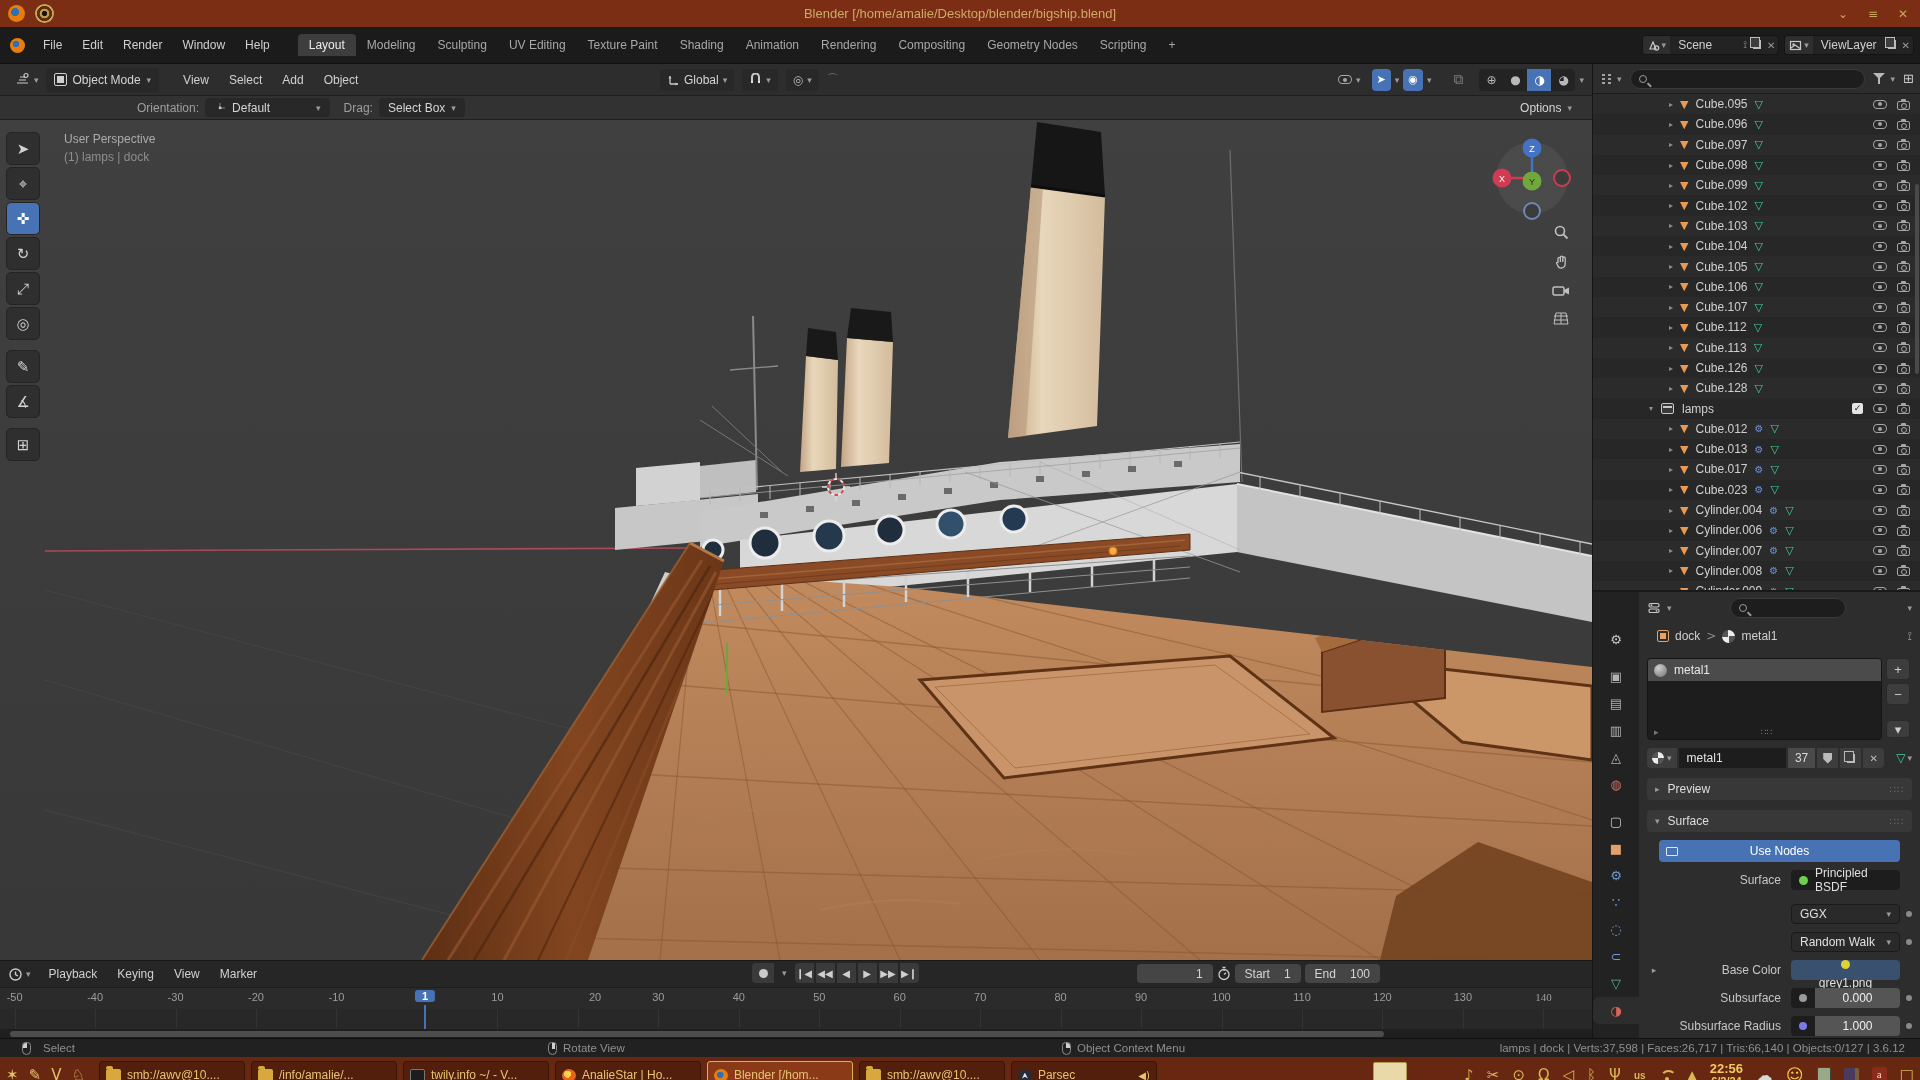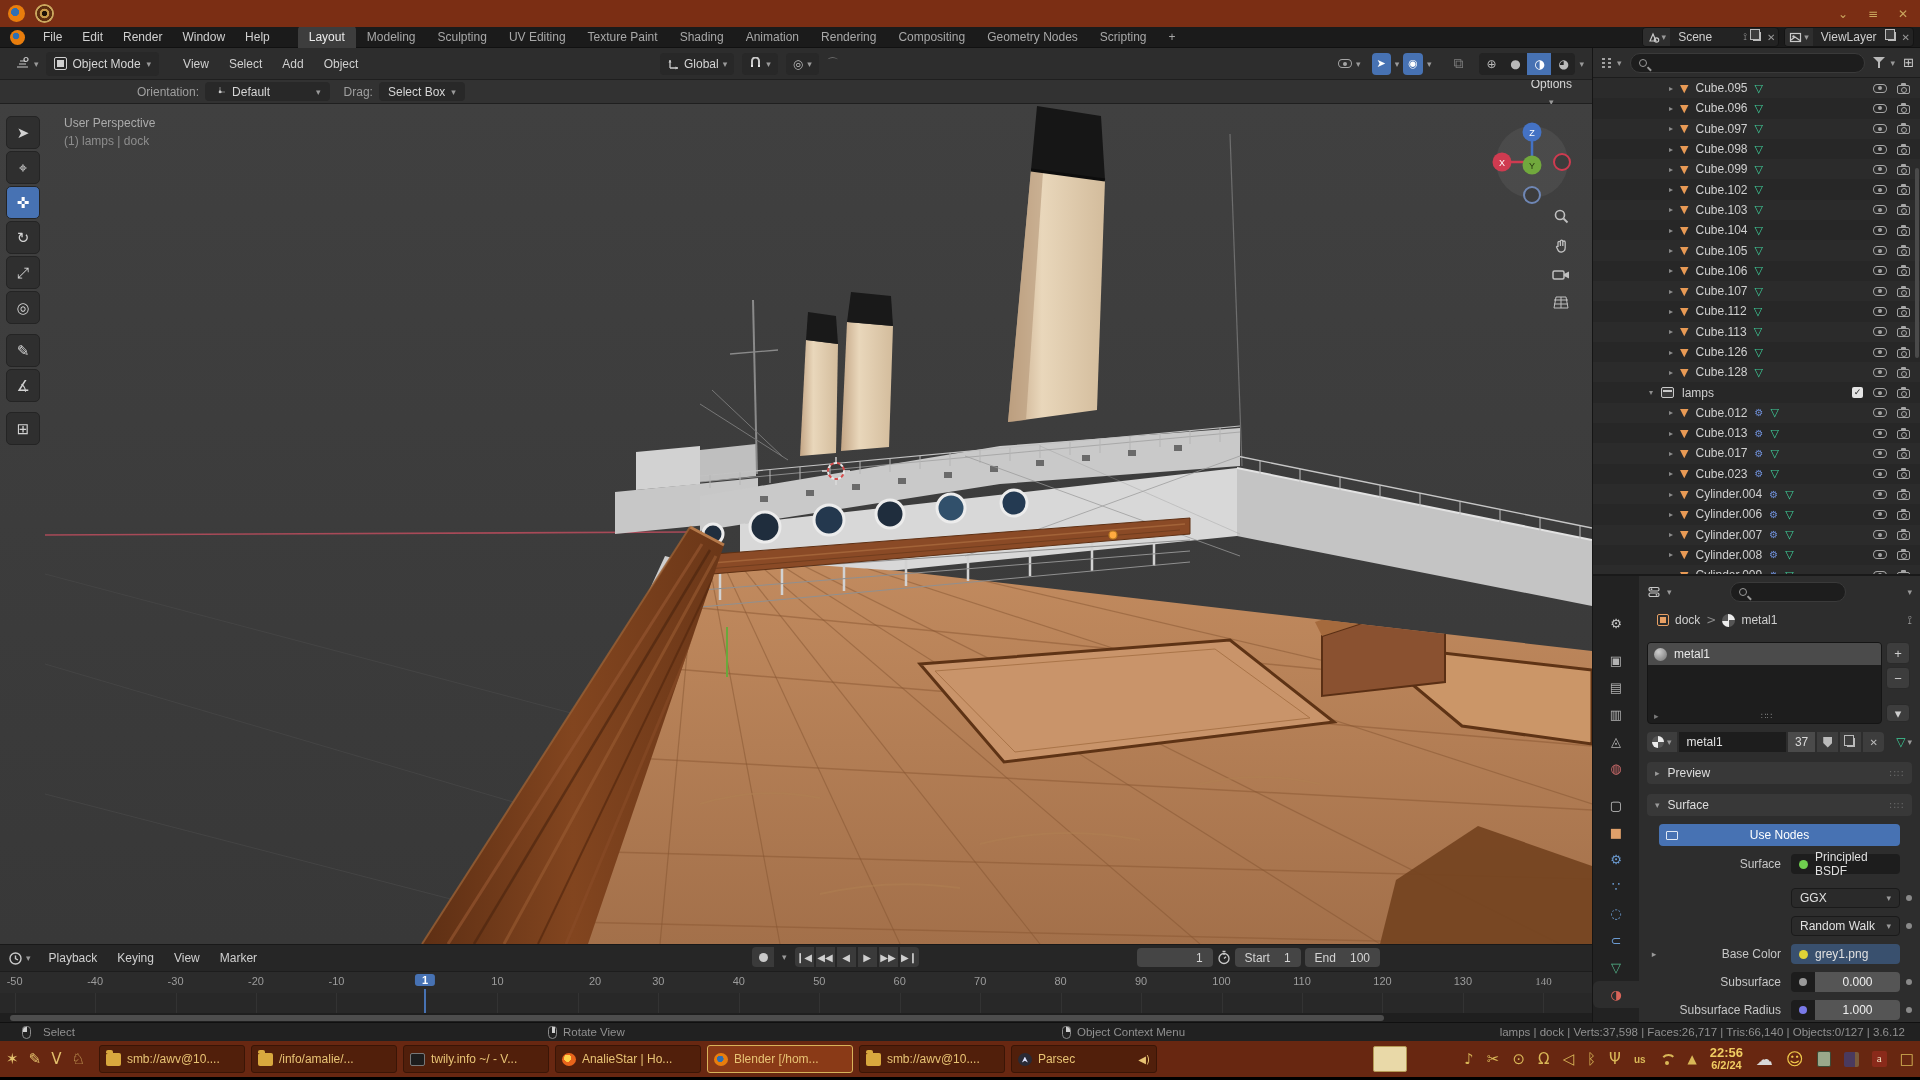--- a/index.html
+++ b/index.html
@@ -9,21 +9,21 @@
 
   
   .titlebar { height:27px; background:#7b2e14; display:flex; align-items:center; padding:0 8px; position:relative; }
   .tb-logo { width:17px; height:17px; border-radius:50%; background:radial-gradient(circle at 42% 42%, #2f6fb2 0 28%, #e87d0d 30% 100%); margin-right:10px; }
   .tb-appicon { width:19px; height:19px; border-radius:50%; background:radial-gradient(circle, #1d1208 0 18%, #c79a4a 22% 34%, #5e2e10 38% 55%, #caa75e 58% 70%, #3a1c08 74% 100%); }
   .tb-title { position:absolute; left:0; right:0; text-align:center; color:#cfa96a; font-size:13px; pointer-events:none; }
   .tb-controls { margin-left:auto; display:flex; gap:12px; color:#caa75e; font-size:12px; }
   .tb-controls span { width:18px; text-align:center; }
 
   
-  .topbar { height:21px; background:#1b1b1b; display:flex; align-items:center; padding:0 6px; border-bottom:1px solid #111; }
+  .topbar { height:37px; background:#1b1b1b; display:flex; align-items:center; padding:0 6px; border-bottom:1px solid #111; }
   .blender-mini { width:15px; height:15px; border-radius:50%; background:radial-gradient(circle at 40% 40%, #2f6fb2 0 26%, #e87d0d 28% 100%); margin:0 8px 0 4px; }
   .menu-item { padding:3px 10px; color:#d0d0d0; border-radius:3px; }
   .ws-tabs { display:flex; margin-left:18px; }
   .ws-tab { padding:4px 11px; color:#a8a8a8; border-radius:4px 4px 0 0; white-space:nowrap; }
   .ws-tab.active { background:#3d3d3d; color:#ececec; }
   .topbar-right { margin-left:auto; display:flex; align-items:center; gap:5px; }
   .db-widget { display:flex; align-items:center; background:#232323; border:1px solid #141414; border-radius:4px; height:20px; }
   .db-widget .seg { display:flex; align-items:center; background:#2e2e2e; border-radius:3px 0 0 3px; padding:0 4px; height:100%; gap:2px; }
   .db-widget .lbl { padding:0 8px; color:#cfcfcf; min-width:70px; }
   .db-widget .mini { color:#9a9a9a; font-size:10px; padding:0 3px; }
@@ -45,21 +45,21 @@
   .mode-ic { width:13px; height:13px; border:1.5px solid #cfcfcf; border-radius:2px; position:relative; }
   .mode-ic::after { content:""; position:absolute; inset:2px; background:#cfcfcf; }
   .vh-menus { display:flex; }
   .vh-center { position:absolute; left:660px; display:flex; align-items:center; gap:8px; }
   .vh-right { margin-left:auto; display:flex; align-items:center; gap:4px; }
   .shade-group { display:flex; background:#232323; border-radius:4px; overflow:hidden; }
   .shade-group span { width:24px; height:22px; display:flex; align-items:center; justify-content:center; color:#b9b9b9; }
   .shade-group span.on { background:#4772b3; color:#fff; }
   .ts-label { color:#9f9f9f; margin:0 6px 0 14px; }
   .ts-box { display:flex; align-items:center; gap:6px; background:#282828; border-radius:4px; padding:2px 9px; height:19px; }
-  .options-btn { margin-left:auto; display:flex; gap:6px; align-items:center; padding:2px 8px;flex-direction:column; }
+  .options-btn { margin-left:auto; display:flex; gap:6px; align-items:center; padding:2px 8px; }
 
   
   .viewport { position:relative; height:840px; background:#3c3c3c; overflow:hidden; }
   .vp-overlay-text { position:absolute; left:64px; top:10px; line-height:18px; color:#ababab; font-size:12px; }
   .vp-overlay-text .dim { color:#8d8d8d; }
 
   .vtoolbar { position:absolute; left:6px; top:12px; display:flex; flex-direction:column; gap:2px; }
   .vtool { width:34px; height:33px; background:#2e2e2eE6; border:1px solid #242424; border-radius:5px; display:flex; align-items:center; justify-content:center; color:#d2d2d2; font-size:15px; }
   .vtool.active { background:#4772b3; color:#fff; }
   .vtool.gap { margin-top:8px; }
@@ -146,21 +146,21 @@
   .icon-copy { width:8px; height:9px; border:1.2px solid #bbb; position:relative; }
   .icon-copy::after { content:""; position:absolute; width:8px; height:9px; border:1.2px solid #bbb; left:-4px; top:-4px; background:#3d3d3d; }
   .panel-head { margin-top:10px; height:22px; background:#383838; border-radius:4px; display:flex; align-items:center; gap:8px; padding:0 8px; color:#dedede; }
   .panel-head .grip { margin-left:auto; color:#6a6a6a; letter-spacing:1px; font-size:10px; }
   .use-nodes { margin:8px 12px 0 12px; height:22px; background:#4772b3; border-radius:4px; display:flex; align-items:center; justify-content:center; color:#fff; position:relative; }
   .use-nodes .un-ic { position:absolute; left:7px; width:12px; height:9px; border:1.3px solid #dfe8f5; border-radius:1px; }
   .prow { display:flex; align-items:center; margin-top:8px; height:20px; }
   .prow .plabel { width:130px; text-align:right; color:#c6c6c6; padding-right:10px; flex:none; }
   .prow .pfield { flex:1; background:#1d1d1d; border-radius:4px; height:20px; display:flex; align-items:center; gap:7px; padding:0 8px; color:#e0e0e0; }
   .prow .pfield.dd { background:#2a2a2a; border:1px solid #1a1a1a; }
-  .prow .pfield.texfield { background:#39506e; }
+  .prow .pfield.texfield { background:#39506e;flex-direction:column; }
   .prow .pslider { flex:1; display:flex; height:20px; border-radius:4px; overflow:hidden; }
   .pslider .dotbox { width:24px; background:#1d1d1d; display:flex; align-items:center; justify-content:center; flex:none; }
   .pslider .sval { flex:1; background:#555555; display:flex; align-items:center; justify-content:center; color:#f0f0f0; }
   .dot { width:9px; height:9px; border-radius:50%; flex:none; }
   .keydot { width:6px; height:6px; border-radius:50%; background:#8a8a8a; margin-left:6px; flex:none; }
   .pexp { width:14px; color:#9a9a9a; font-size:9px; flex:none; text-align:center; }
 
   
   .statusbar { height:19px; background:#212121; border-top:1px solid #101010; display:flex; align-items:center; color:#909090; font-size:11.5px; position:relative; }
   .sb-hint { position:absolute; display:flex; align-items:center; gap:6px; }
@@ -195,20 +195,21 @@
   .ic-calc { width:14px; height:16px; background:#9aa88a; border:1px solid #3d4a35; border-radius:2px; }
   .ic-books { width:15px; height:15px; background:#4a3a5e; border-radius:2px; border-right:4px solid #7a5a3a; }
   .ic-amazon { width:15px; height:16px; background:#8a2a1a; border-radius:2px; color:#f0e0c0; font-size:11px; text-align:center; line-height:15px; font-family:"Liberation Serif",serif; }
 </style>
 </head>
 <body>
 
 <div class="titlebar">
   <div class="tb-logo"></div>
   <div class="tb-appicon"></div>
+  <div class="tb-title">Blender [/home/amalie/Desktop/blender/bigship.blend]</div>
   <div class="tb-controls">
     <span class="sym">⌄</span>
     <span class="sym">≡</span>
     <span class="sym">✕</span>
   </div>
 </div>
 
 <div class="topbar">
   <div class="blender-mini"></div>
   <div style="display:flex">

